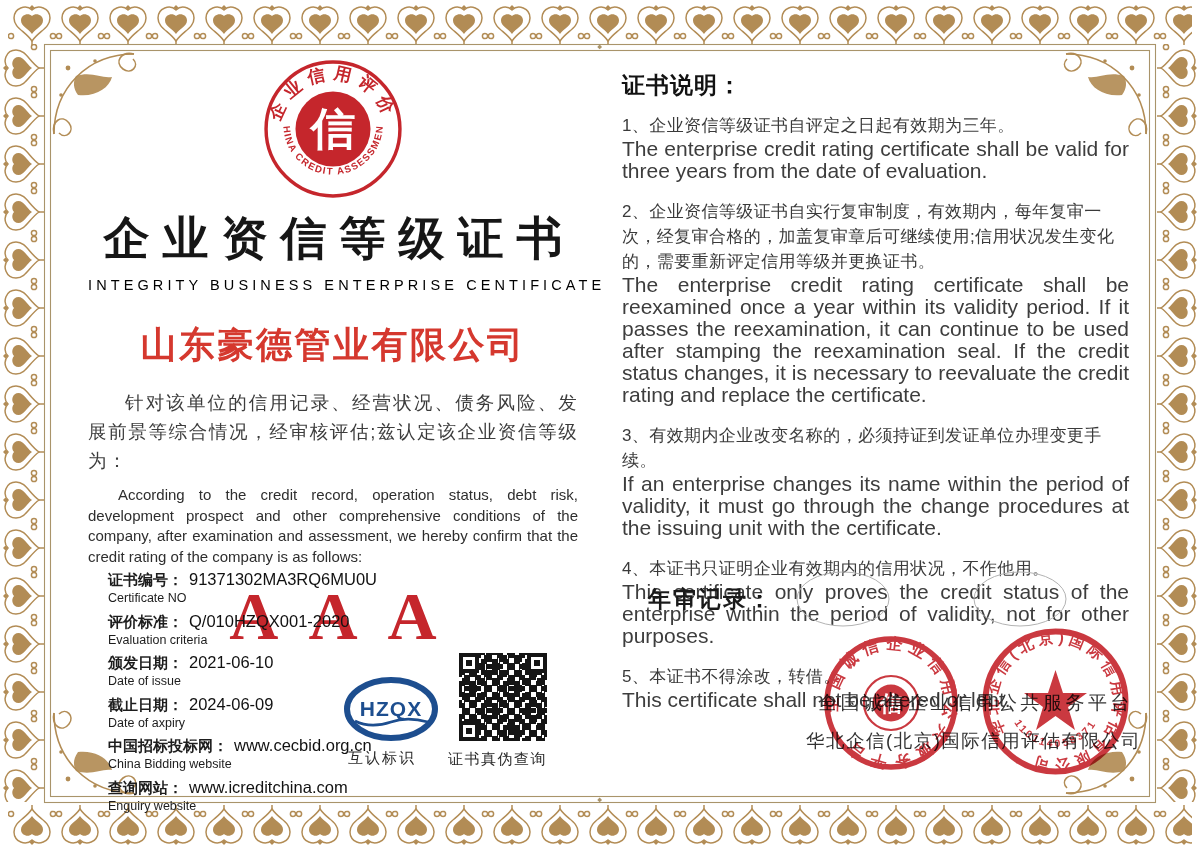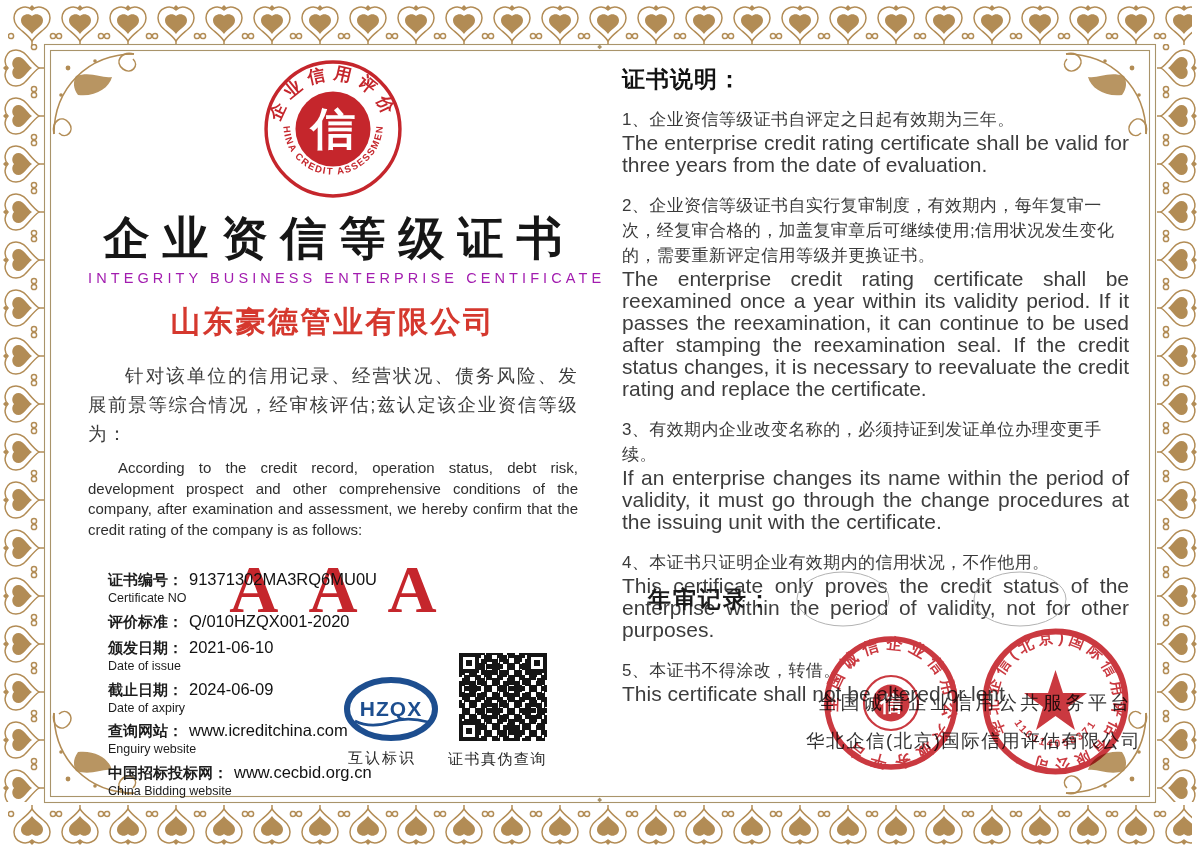--- a/index.html
+++ b/index.html
@@ -18,24 +18,24 @@
 
   
   .left-col{position:absolute;left:88px;top:58px;width:490px;text-align:center;}
   .seal{margin:0 auto;}
   .title{
     font-family:"Liberation Serif","DejaVu Serif",serif;
     font-size:46px;font-weight:bold;color:#161616;
     letter-spacing:13px;padding-left:13px;margin-top:8px;white-space:nowrap;
   }
   .subtitle{
-    font-size:14.5px;color:#a21caf;letter-spacing:4.1px;white-space:nowrap;
+    font-size:14.5px;color:#000000;letter-spacing:4.1px;margin-top:7px;white-space:nowrap;
   }
   .company{
-    font-size:30px;font-weight:bold;color:#d5382e;letter-spacing:2.5px;margin-top:16px;white-space:nowrap;
+    font-size:36px;font-weight:bold;color:#d5382e;letter-spacing:2.5px;margin-top:28px;white-space:nowrap;
   }
   .intro-zh{
     font-size:18.5px;line-height:29px;letter-spacing:1.2px;color:#3c3c3c;
     text-align:justify;text-indent:2em;margin-top:18px;
   }
   .intro-en{
     font-size:15px;line-height:20.5px;color:#2e2e2e;
     text-align:justify;text-indent:2em;margin-top:10px;
   }
   .rating{
@@ -59,21 +59,21 @@
     background:
       conic-gradient(#151515 25%,transparent 0 50%,#151515 0 75%,transparent 0) 0 0/11px 11px,
       conic-gradient(#151515 25%,#fff 0 50%,#151515 0 75%,#fff 0) 3px 2px/15px 15px;
   }
   .finder{position:absolute;width:20px;height:20px;border:4px solid #151515;background:#fff;box-sizing:border-box}
   .finder::after{content:"";position:absolute;left:3px;top:3px;width:6px;height:6px;background:#151515}
   .finder.tl{left:0;top:0}.finder.tr{right:0;top:0}.finder.bl{left:0;bottom:0}
   .qr-caption{left:448px;top:750px;width:112px;text-align:left;font-size:15px;letter-spacing:1.5px;color:#2a2a2a}
 
   
-  .right-col{position:absolute;left:622px;top:64px;width:507px;text-align:left;}
+  .right-col{position:absolute;left:622px;top:70px;width:507px;text-align:left;}
   .notes-heading{font-size:23px;font-weight:bold;color:#121212;letter-spacing:1px;margin-bottom:12px}
   .note{margin-bottom:17px}
   .note-zh{font-size:17px;line-height:25px;letter-spacing:.4px;color:#3a3a3a}
   .note-en{font-size:21px;line-height:22px;color:#3d3d3d;text-align:justify}
 
   .annual-label{left:648px;top:584px;font-size:23px;font-weight:bold;color:#1a1a1a;letter-spacing:2px}
   .oval1{left:795px;top:570px}
   .oval2{left:972px;top:570px}
 
   .issuer1{left:818px;top:690px;font-size:19px;letter-spacing:3.5px;color:#333;white-space:nowrap;z-index:1}
@@ -172,36 +172,37 @@
     <div class="rating">AAA</div>
   </div>
 
   <div class="fields">
     <div class="field">
       <div class="f-line"><span class="f-label">证书编号：</span><span class="f-value">91371302MA3RQ6MU0U</span></div>
       <div class="f-sub">Certificate NO</div>
     </div>
     <div class="field">
       <div class="f-line"><span class="f-label">评价标准：</span><span class="f-value">Q/010HZQX001-2020</span></div>
+      <div class="f-sub">Evaluation criteria</div>
     </div>
     <div class="field">
       <div class="f-line"><span class="f-label">颁发日期：</span><span class="f-value">2021-06-10</span></div>
       <div class="f-sub">Date of issue</div>
     </div>
     <div class="field">
       <div class="f-line"><span class="f-label">截止日期：</span><span class="f-value">2024-06-09</span></div>
       <div class="f-sub">Date of axpiry</div>
     </div>
     <div class="field">
+      <div class="f-line"><span class="f-label">中国招标投标网：</span><span class="f-value">www.cecbid.org.cn</span></div>
+      <div class="f-sub">China Bidding website</div>
+    </div>
+    <div class="field">
       <div class="f-line"><span class="f-label">查询网站：</span><span class="f-value">www.icreditchina.com</span></div>
       <div class="f-sub">Enguiry website</div>
-    </div>
-    <div class="field">
-      <div class="f-line"><span class="f-label">中国招标投标网：</span><span class="f-value">www.cecbid.org.cn</span></div>
-      <div class="f-sub">China Bidding website</div>
     </div>
   </div>
 
   <svg class="abs hzqx" width="96" height="66">
     <ellipse cx="48" cy="33" rx="44" ry="29" fill="#fff" stroke="#1d4e8f" stroke-width="6"></ellipse>
     <text x="48" y="40" font-size="21" font-weight="bold" fill="#1d4e8f" text-anchor="middle" letter-spacing="1">HZQX</text>
     <path d="M12 45 C24 51 36 50 48 46 C62 41 74 43 85 46" stroke="#1d4e8f" stroke-width="2.6" fill="none"></path>
   </svg>
   <div class="abs hzqx-caption">互认标识</div>
 

